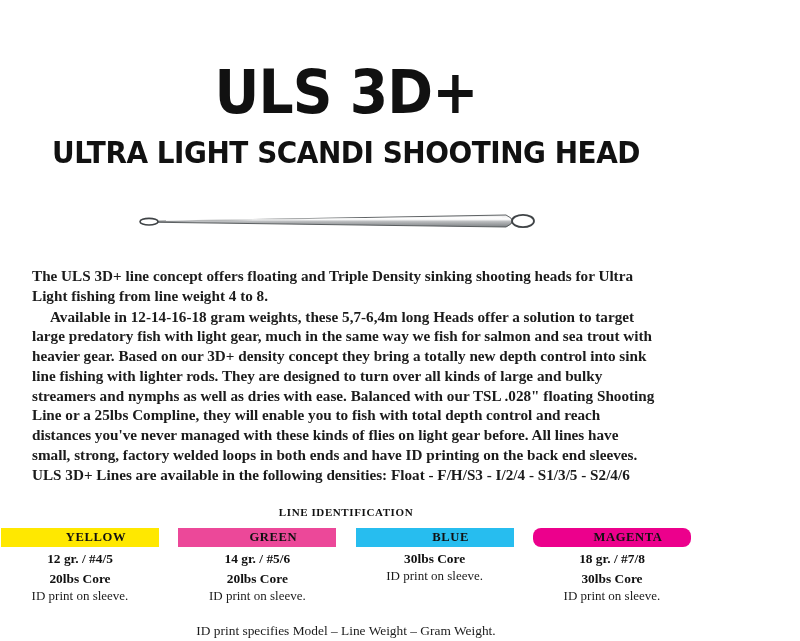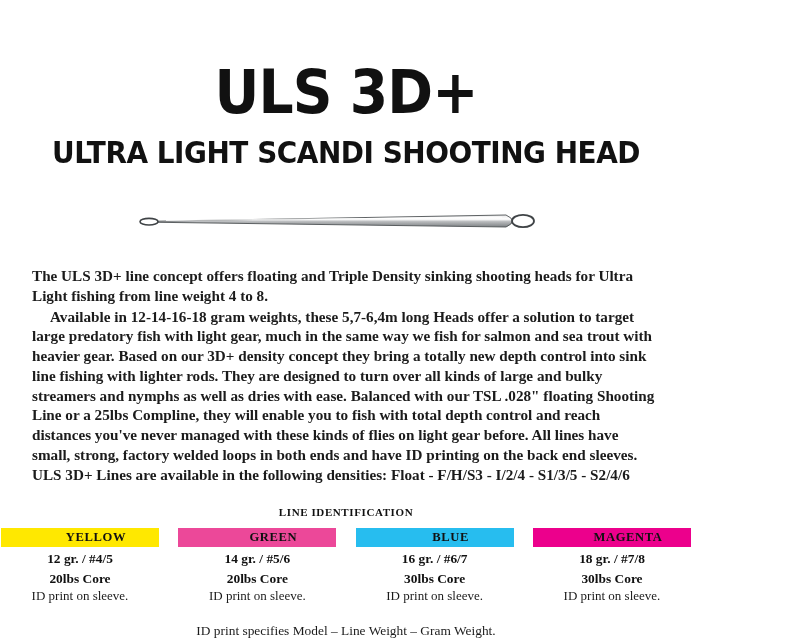--- a/index.html
+++ b/index.html
@@ -173,27 +173,26 @@
 
     <div class="color-col">
       <div class="color-chip" style="background: #ec4899;">GREEN</div>
       <div class="spec-line">14 gr. / #5/6</div>
       <div class="spec-line">20lbs Core</div>
       <div class="spec-note">ID print on sleeve.</div>
     </div>
 
     <div class="color-col">
       <div class="color-chip" style="background: rgb(39, 189, 239);">BLUE</div>
-      <div class="spec-line">16 gr. / #6/7</div>
       <div class="spec-line">30lbs Core</div>
       <div class="spec-note">ID print on sleeve.</div>
     </div>
 
     <div class="color-col">
-      <div class="color-chip" style="background: rgb(236, 0, 140);">MAGENTA</div>
+      <div class="color-chip" style="background: rgb(236, 0, 140); border-radius: 8px;">MAGENTA</div>
       <div class="spec-line">18 gr. / #7/8</div>
       <div class="spec-line">30lbs Core</div>
       <div class="spec-note">ID print on sleeve.</div>
     </div>
 
   </div>
 
   <div class="footer-note">ID print specifies Model – Line Weight – Gram Weight.</div>
 
 </div>

